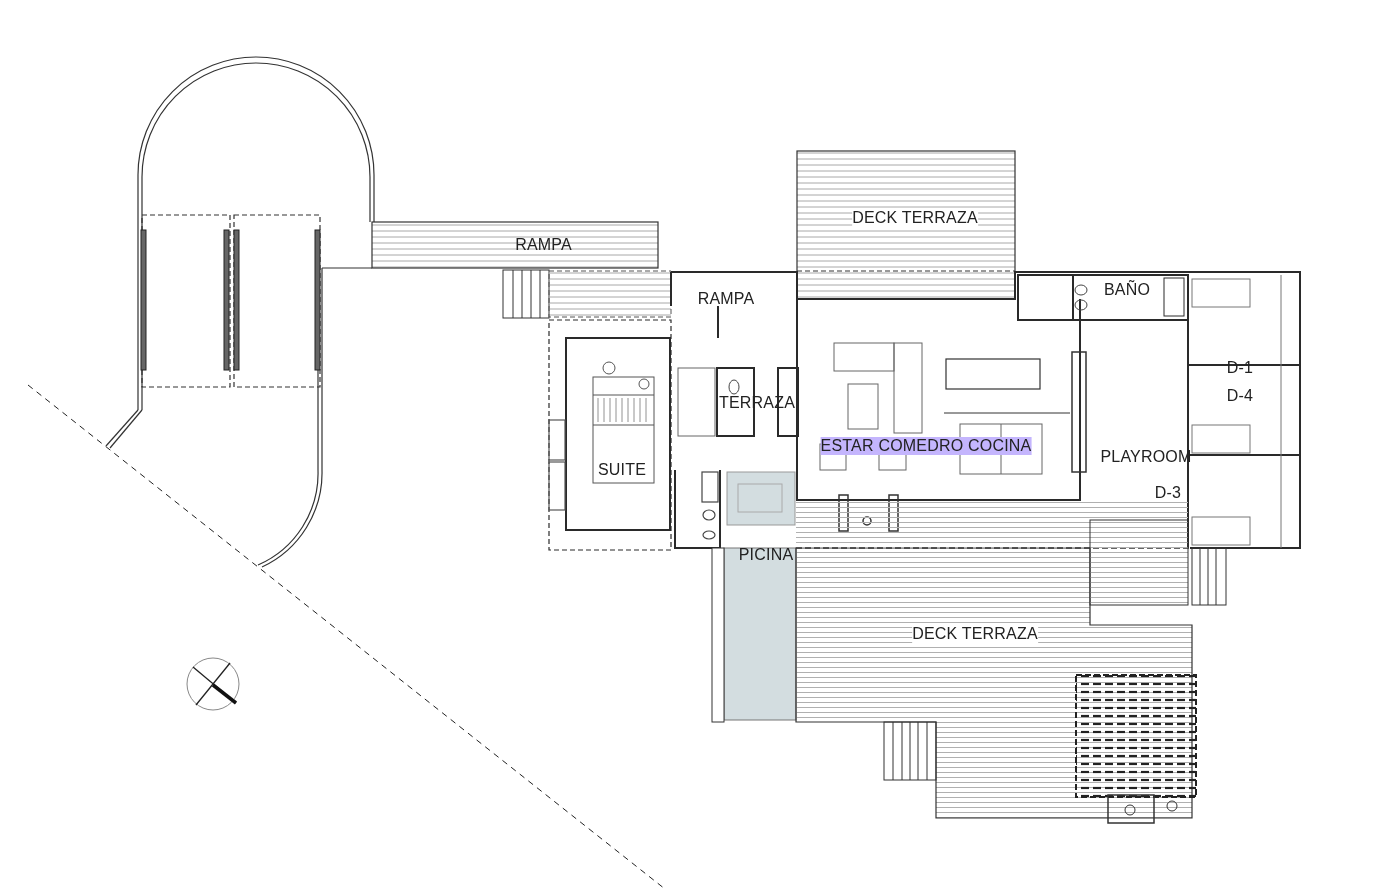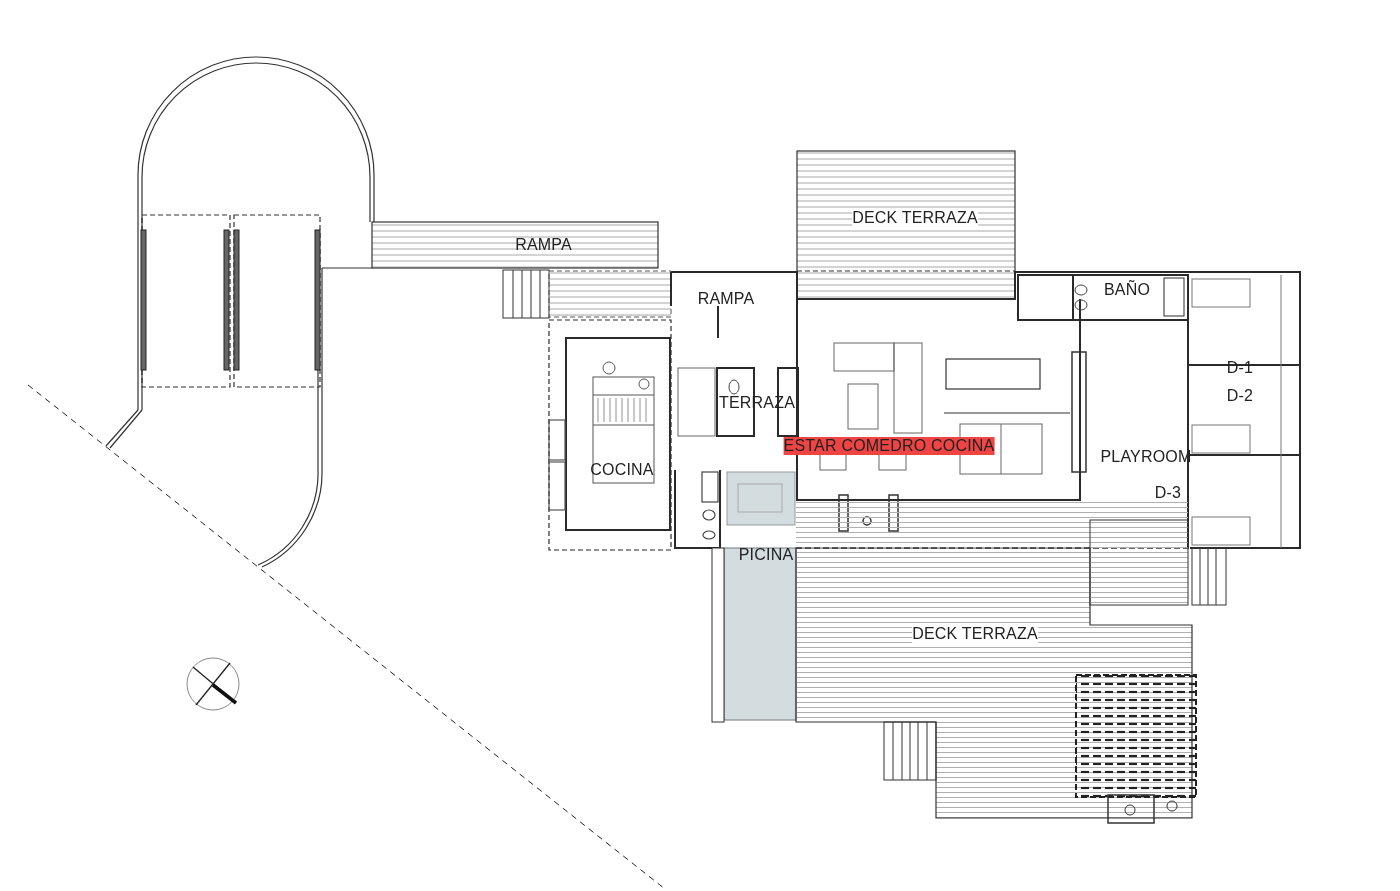--- a/index.html
+++ b/index.html
@@ -180,20 +180,20 @@
     <line x1="230" y1="663" x2="196" y2="705" stroke="#222" stroke-width="1.3"></line>
     <line x1="213" y1="685" x2="236" y2="703" stroke="#111" stroke-width="3.5"></line>
   </g>
 </svg>
 
 <div class="lbl" style="left:524px;top:245px;padding-left:39px;">RAMPA</div>
 <div class="lbl" style="left:915px;top:218px;background:#fff;">DECK TERRAZA</div>
 <div class="lbl" style="left:726px;top:299px;">RAMPA</div>
 <div class="lbl" style="left:1127px;top:290px;">BAÑO</div>
 <div class="lbl" style="left:1240px;top:332px;margin-top:36px;">D-1</div>
-<div class="lbl" style="left:1240px;top:396px;">D-2</div>
+<div class="lbl" style="left:1240px;top:396px;">D-4</div>
 <div class="lbl" style="left:1168px;top:493px;">D-3</div>
 <div class="lbl" style="left:757px;top:403px;">TERRAZA</div>
-<div class="lbl" style="left:622px;top:470px;">COCINA</div>
-<div class="lbl" style="left:889px;top:446px;background:#ef4444;">ESTAR COMEDRO COCINA</div>
+<div class="lbl" style="left:622px;top:470px;">SUITE</div>
+<div class="lbl" style="left:926px;top:446px;background:#c4b5fd;">ESTAR COMEDRO COCINA</div>
 <div class="lbl" style="left:1146px;top:457px;">PLAYROOM</div>
 <div class="lbl" style="left:766px;top:555px;">PICINA</div>
 <div class="lbl" style="left:975px;top:634px;background:#fff;">DECK TERRAZA</div>
 
 </body></html>

